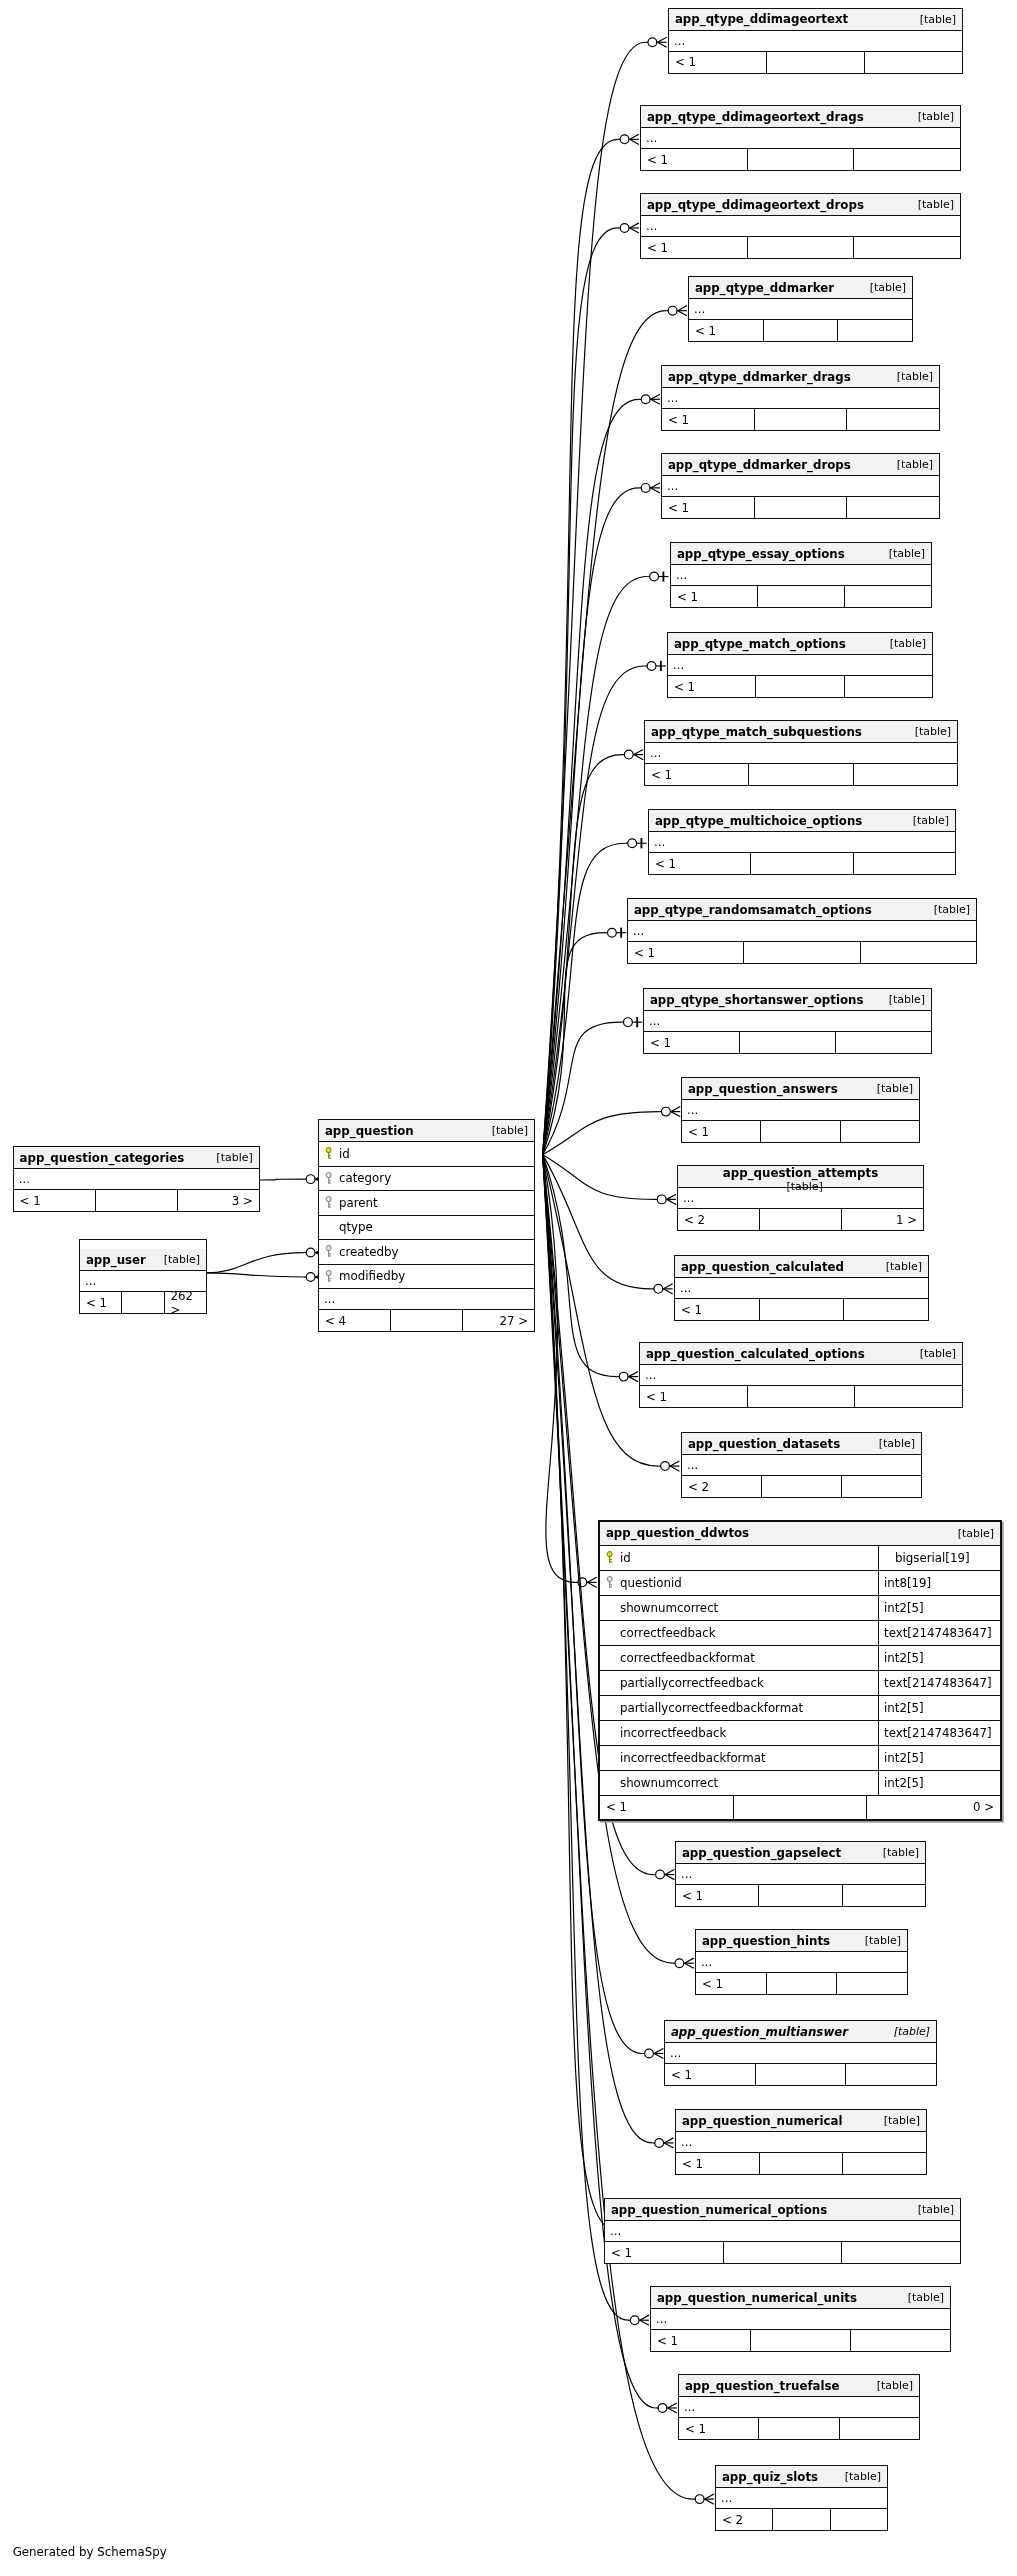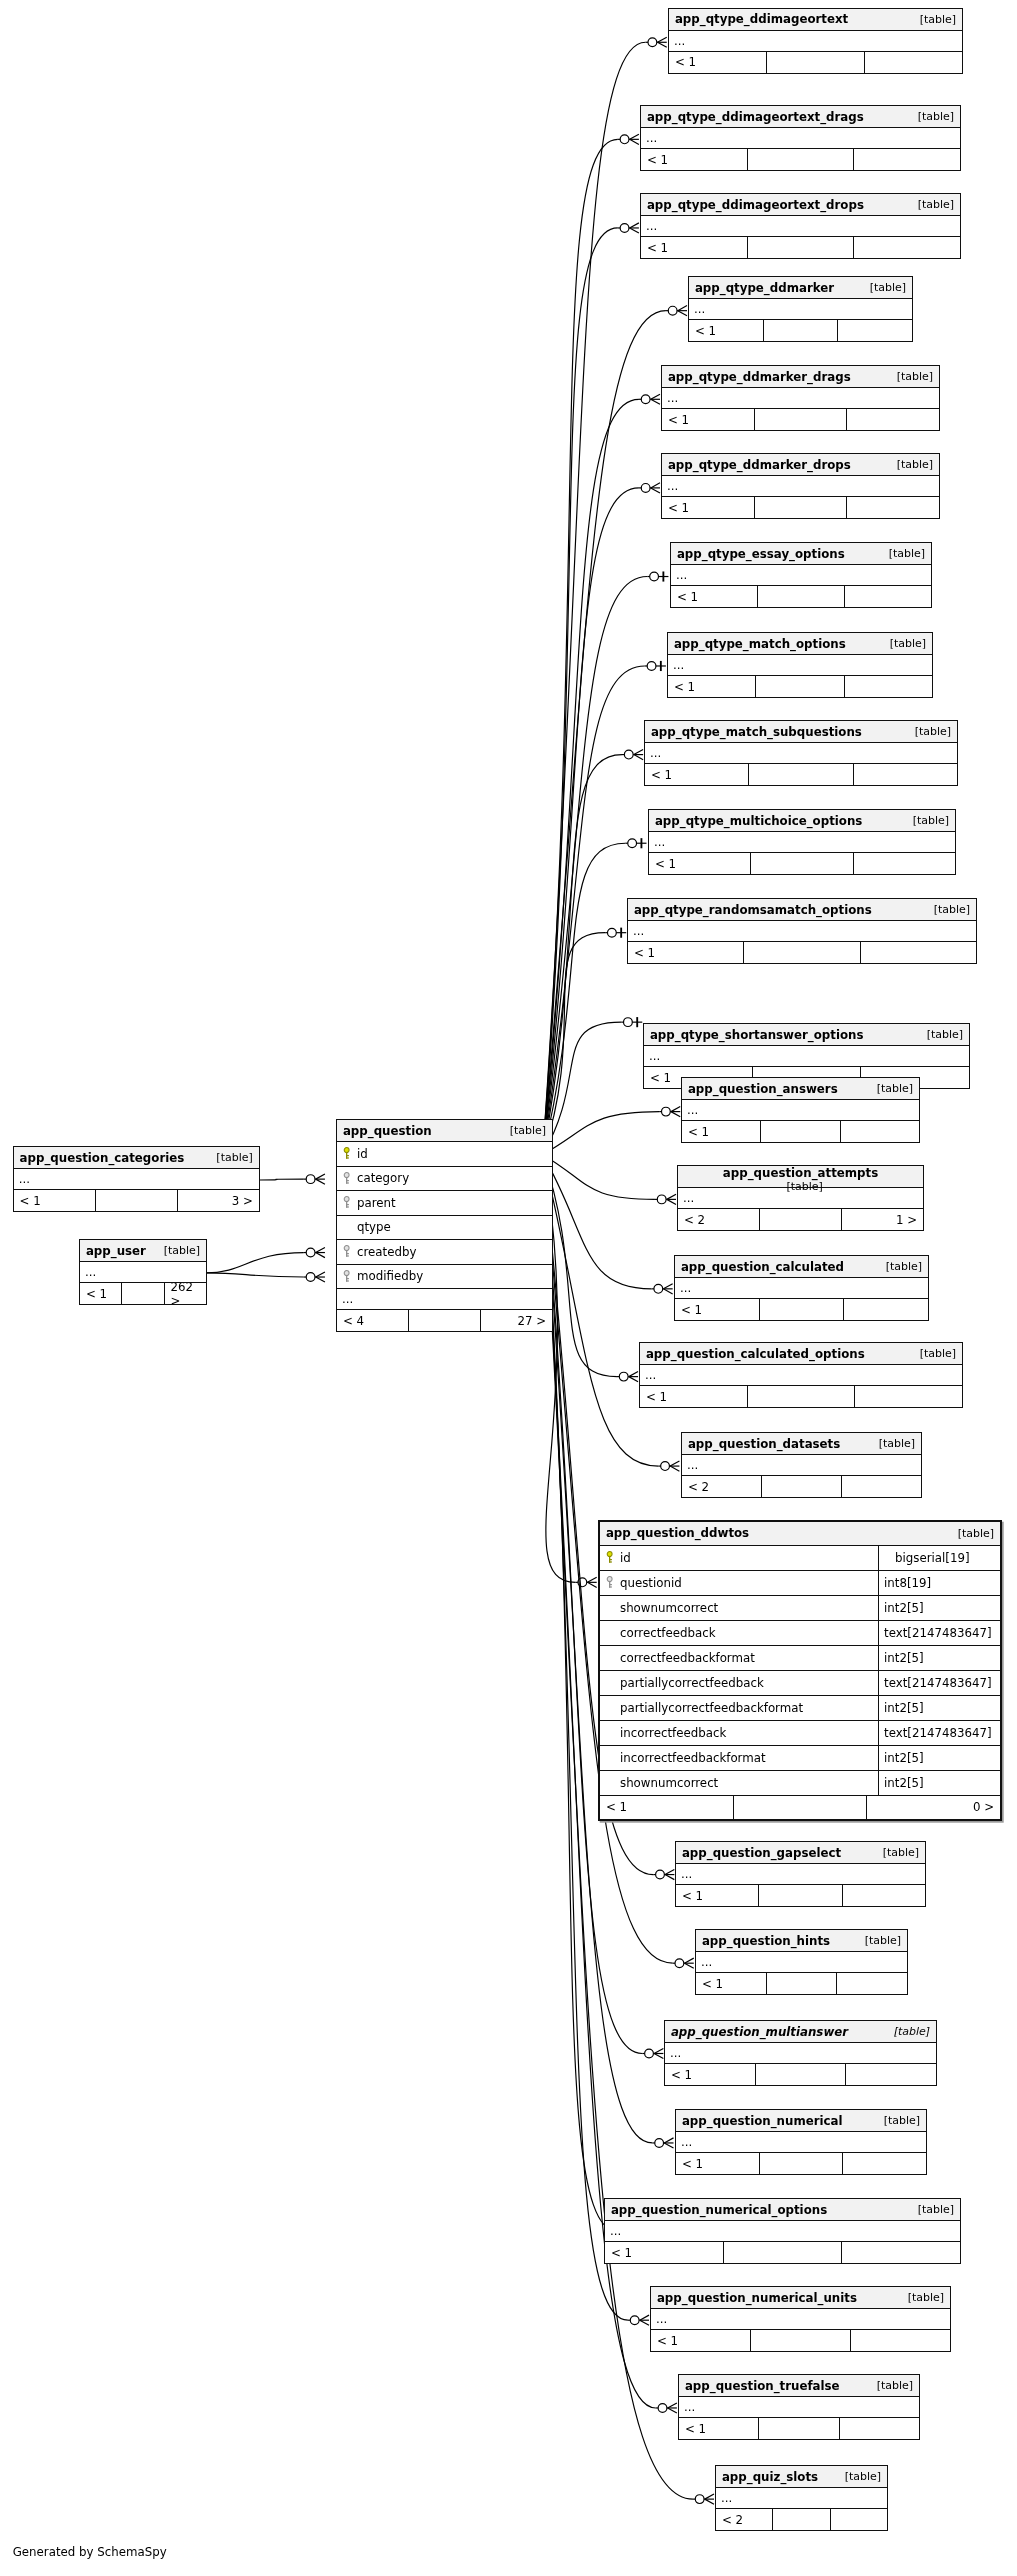--- a/index.html
+++ b/index.html
@@ -276,21 +276,21 @@
           <div class="tbl-name">app_qtype_randomsamatch_options</div>
           <div class="tbl-tag">[table]</div>
         </div>
         <div class="row dots-row" style="height: 21px;">...</div>
         <div class="footer-row" style="height: 21px;">
           <div class="fcell">&lt; 1</div>
           <div class="fcell"></div>
           <div class="fcell right"></div>
         </div>
       </div>
-      <div class="tbl" style="left: 643px; top: 988px; width: 327px; margin-top: 35px;">
+      <div class="tbl" style="left: 643px; top: 988px; width: 289px;">
         <div class="tbl-header" style="height: 22px;">
           <div class="tbl-name">app_qtype_shortanswer_options</div>
           <div class="tbl-tag">[table]</div>
         </div>
         <div class="row dots-row" style="height: 21px;">...</div>
         <div class="footer-row" style="height: 21px;">
           <div class="fcell">&lt; 1</div>
           <div class="fcell"></div>
           <div class="fcell right"></div>
         </div>
@@ -552,32 +552,32 @@
           <div class="tbl-tag">[table]</div>
         </div>
         <div class="row dots-row" style="height: 21px;">...</div>
         <div class="footer-row" style="height: 21px;">
           <div class="fcell">&lt; 1</div>
           <div class="fcell"></div>
           <div class="fcell right">3 &gt;</div>
         </div>
       </div>
       <div class="tbl" style="left: 79px; top: 1239px; width: 128px;">
-        <div class="tbl-header" style="height: 22px;">
+        <div class="tbl-header" style="height: 22px; margin-top: 9px;">
           <div class="tbl-name">app_user</div>
           <div class="tbl-tag">[table]</div>
         </div>
         <div class="row dots-row" style="height: 21px;">...</div>
         <div class="footer-row" style="height: 21px;">
           <div class="fcell">&lt; 1</div>
           <div class="fcell"></div>
           <div class="fcell right">262 &gt;</div>
         </div>
       </div>
-      <div class="tbl" style="left: 336px; top: 1119px; width: 217px;">
+      <div class="tbl" style="left: 318px; top: 1119px; width: 217px;">
         <div class="tbl-header" style="height: 22px;">
           <div class="tbl-name">app_question</div>
           <div class="tbl-tag">[table]</div>
         </div>
         <div class="row" style="height: 24.5px;">
           <div class="name-cell">
             <div class="icon-col">
               <svg width="9.3" height="12.7" viewBox="0 0 11 15">
                 <circle cx="5.5" cy="3.6" r="2.9" fill="#dde000" stroke="#8a8a00" stroke-width="1.2"></circle>
                 <line x1="5.5" y1="6.5" x2="5.5" y2="14" stroke="#8a8a00" stroke-width="1.6"></line>

